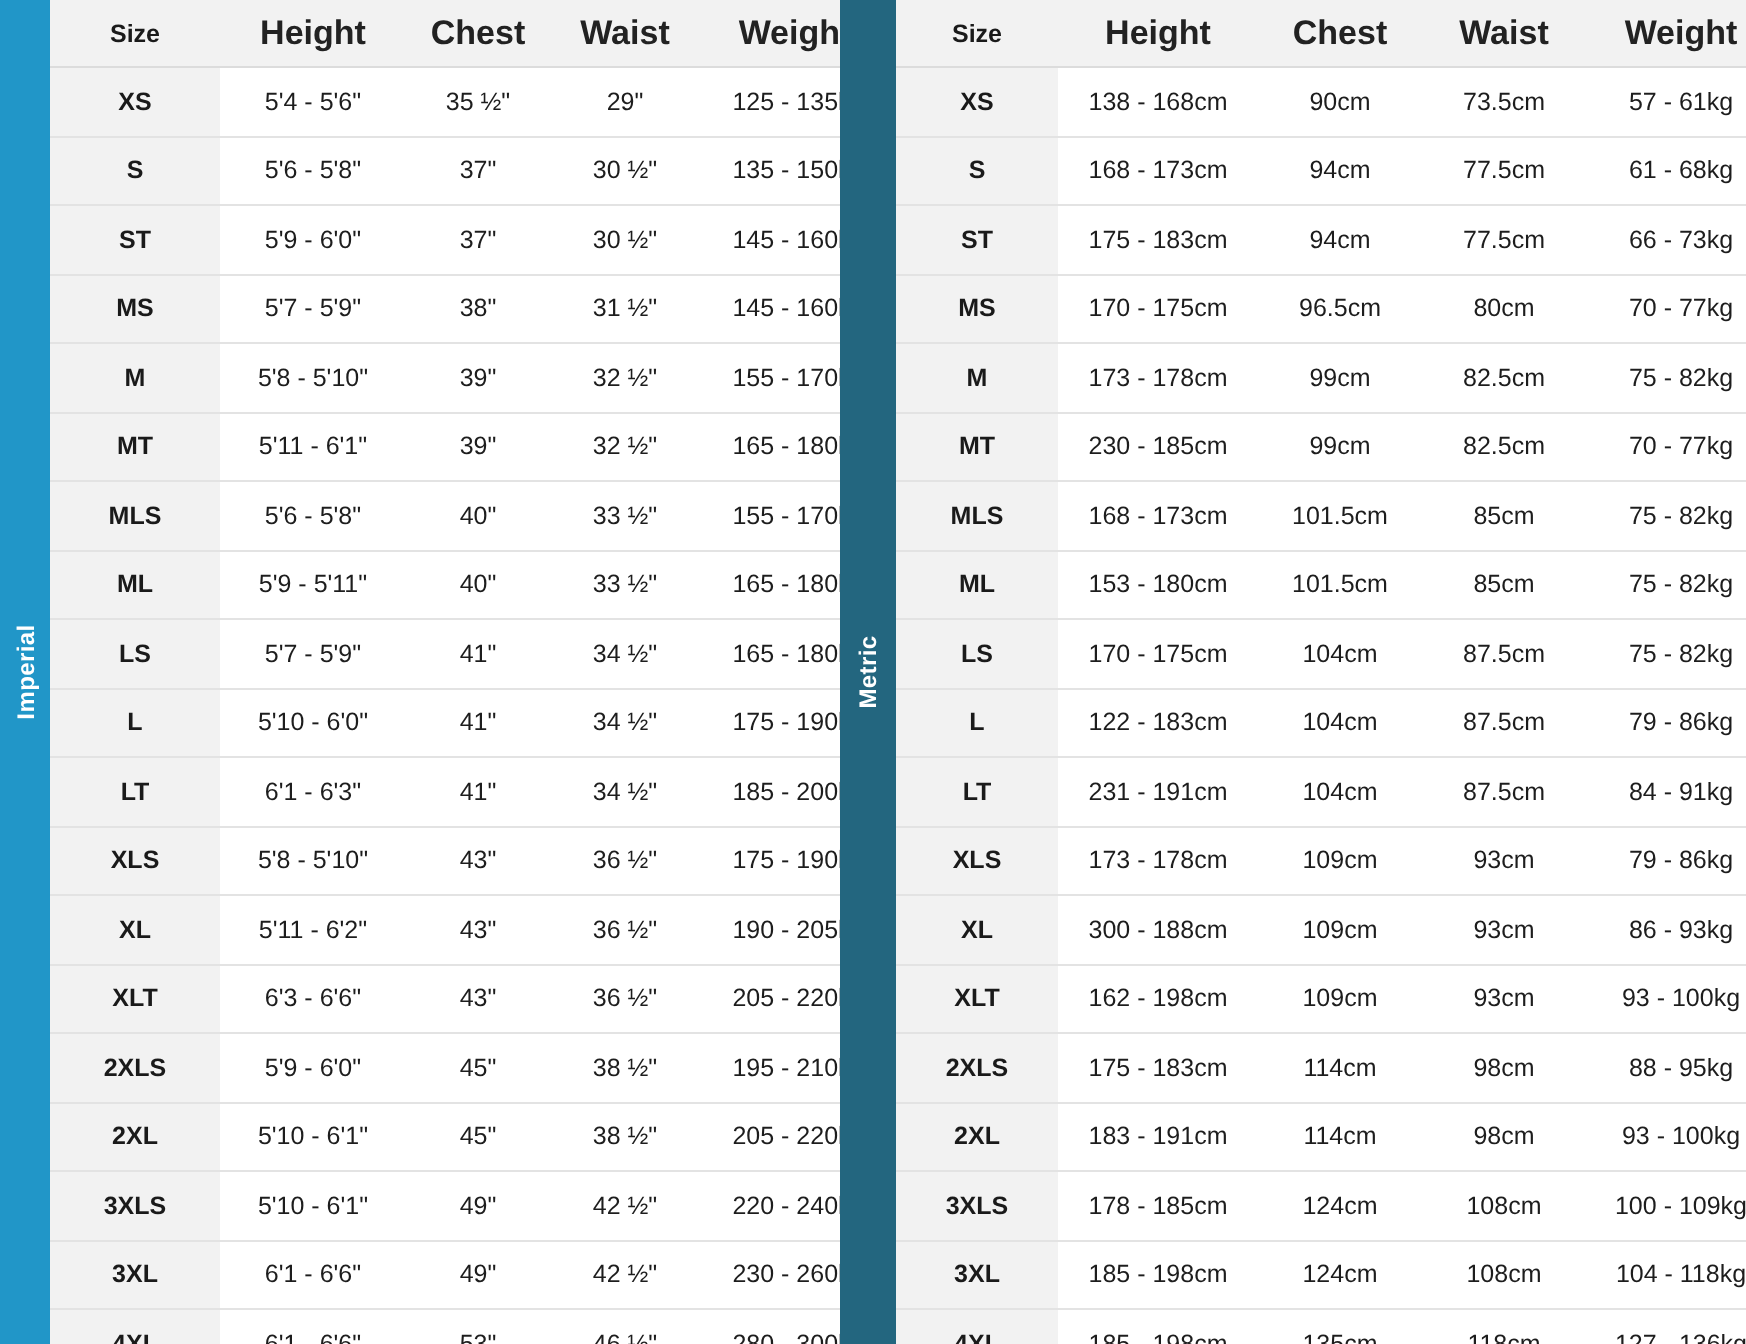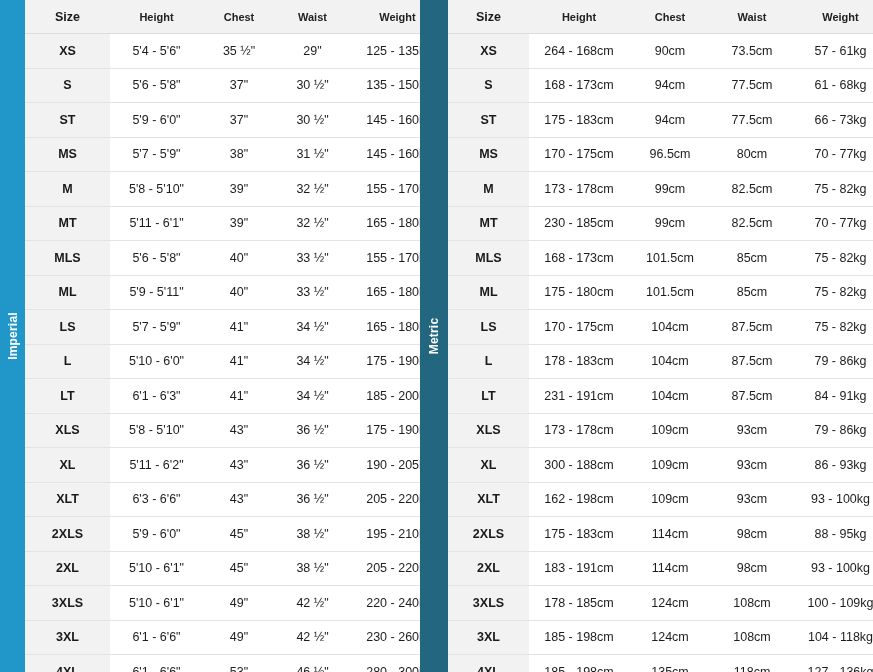--- a/index.html
+++ b/index.html
@@ -73,21 +73,21 @@
     text-align: center;
     vertical-align: middle;
     border-bottom: 1px solid #e3e3e3;
     padding: 0;
     overflow: hidden;
     white-space: nowrap;
   }
   table.size-table thead th {
     background: #f2f2f2;
     color: #222222;
-    font-size: 11px;
+    font-size: 17px;
     font-weight: bold;
     height: 33px;
     border-bottom: 1px solid #dcdcdc;
   }
   table.size-table tbody td {
     background: #ffffff;
     color: #1d1d1d;
     font-size: 12.5px;
     font-weight: normal;
     height: 33.5px;
@@ -301,21 +301,21 @@
             <th class="col-size">Size</th>
             <th>Height</th>
             <th>Chest</th>
             <th>Waist</th>
             <th>Weight</th>
           </tr>
         </thead>
         <tbody id="metric-body">
             <tr>
               <td class="col-size">XS</td>
-              <td>264 - 168cm</td>
+              <td>138 - 168cm</td>
               <td>90cm</td>
               <td>73.5cm</td>
               <td>57 - 61kg</td>
             </tr>
             <tr>
               <td class="col-size">S</td>
               <td>168 - 173cm</td>
               <td>94cm</td>
               <td>77.5cm</td>
               <td>61 - 68kg</td>
@@ -350,35 +350,35 @@
             </tr>
             <tr>
               <td class="col-size">MLS</td>
               <td>168 - 173cm</td>
               <td>101.5cm</td>
               <td>85cm</td>
               <td>75 - 82kg</td>
             </tr>
             <tr>
               <td class="col-size">ML</td>
-              <td>175 - 180cm</td>
+              <td>153 - 180cm</td>
               <td>101.5cm</td>
               <td>85cm</td>
               <td>75 - 82kg</td>
             </tr>
             <tr>
               <td class="col-size">LS</td>
               <td>170 - 175cm</td>
               <td>104cm</td>
               <td>87.5cm</td>
               <td>75 - 82kg</td>
             </tr>
             <tr>
               <td class="col-size">L</td>
-              <td>178 - 183cm</td>
+              <td>122 - 183cm</td>
               <td>104cm</td>
               <td>87.5cm</td>
               <td>79 - 86kg</td>
             </tr>
             <tr>
               <td class="col-size">LT</td>
               <td>231 - 191cm</td>
               <td>104cm</td>
               <td>87.5cm</td>
               <td>84 - 91kg</td>

